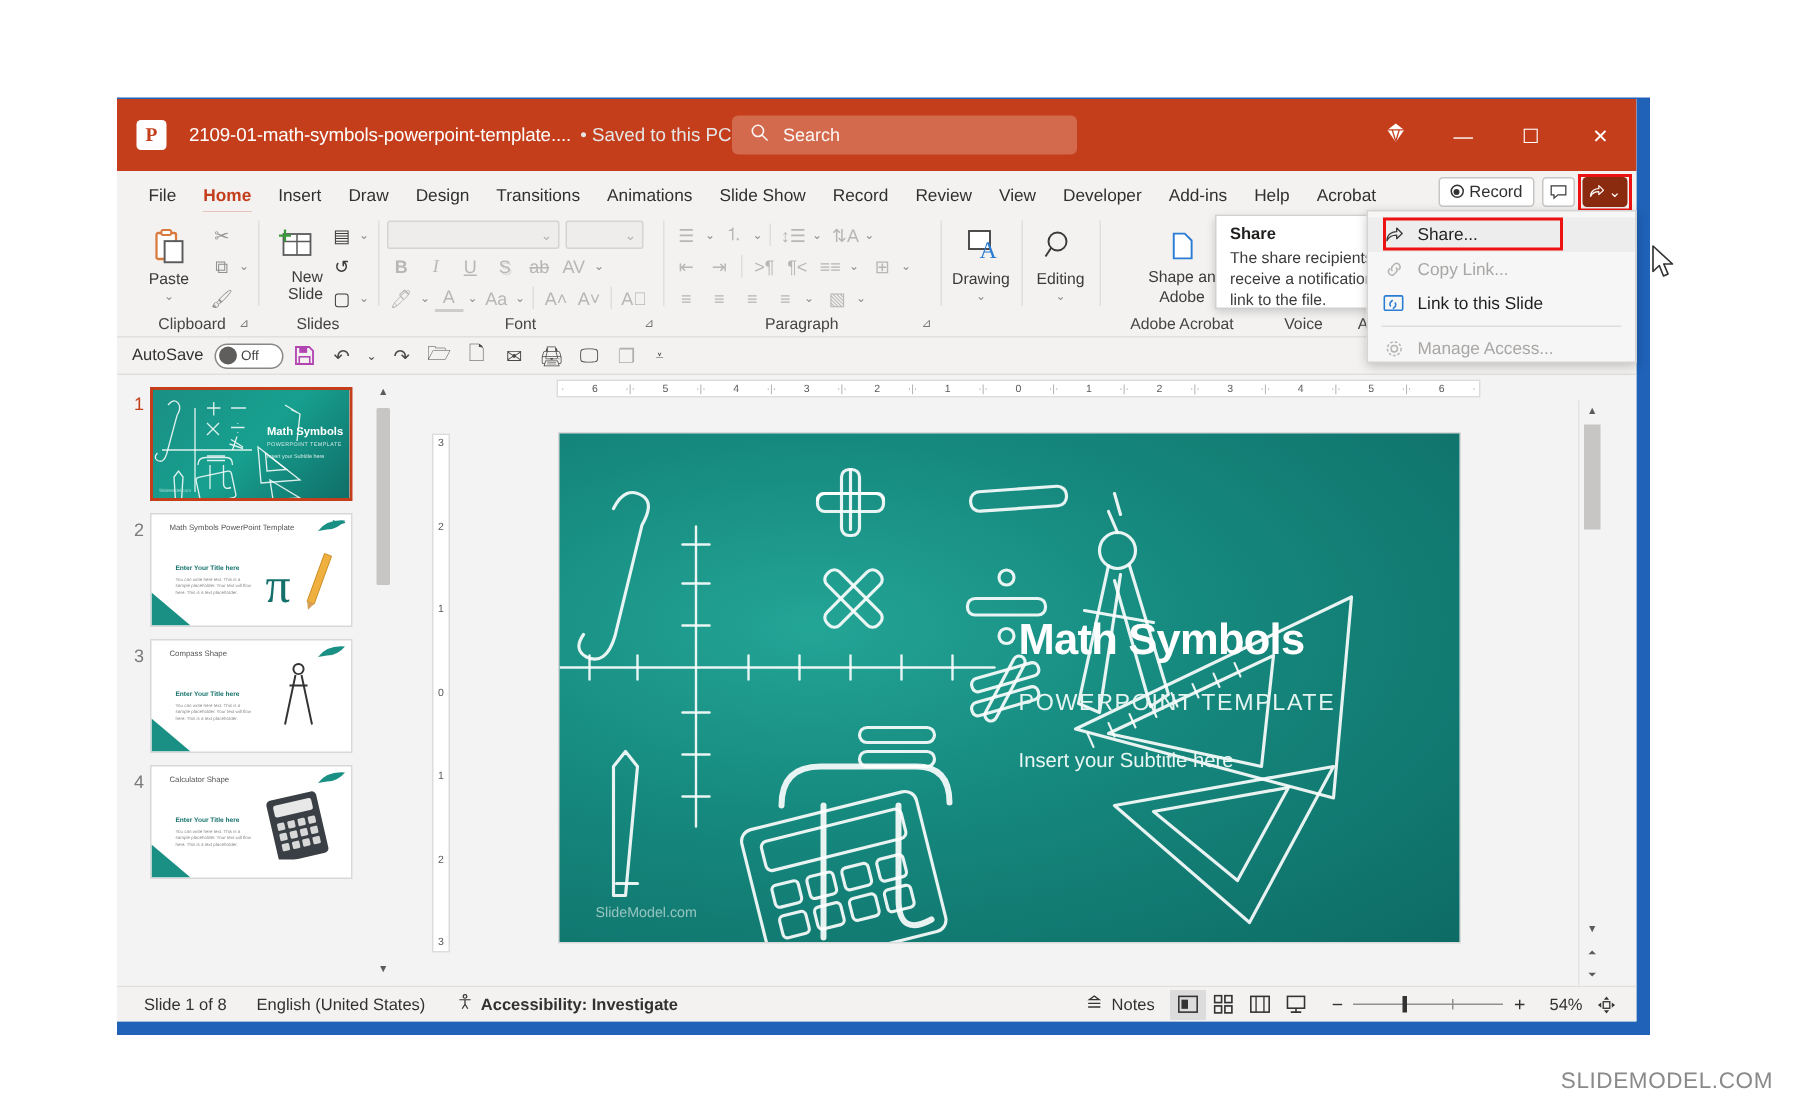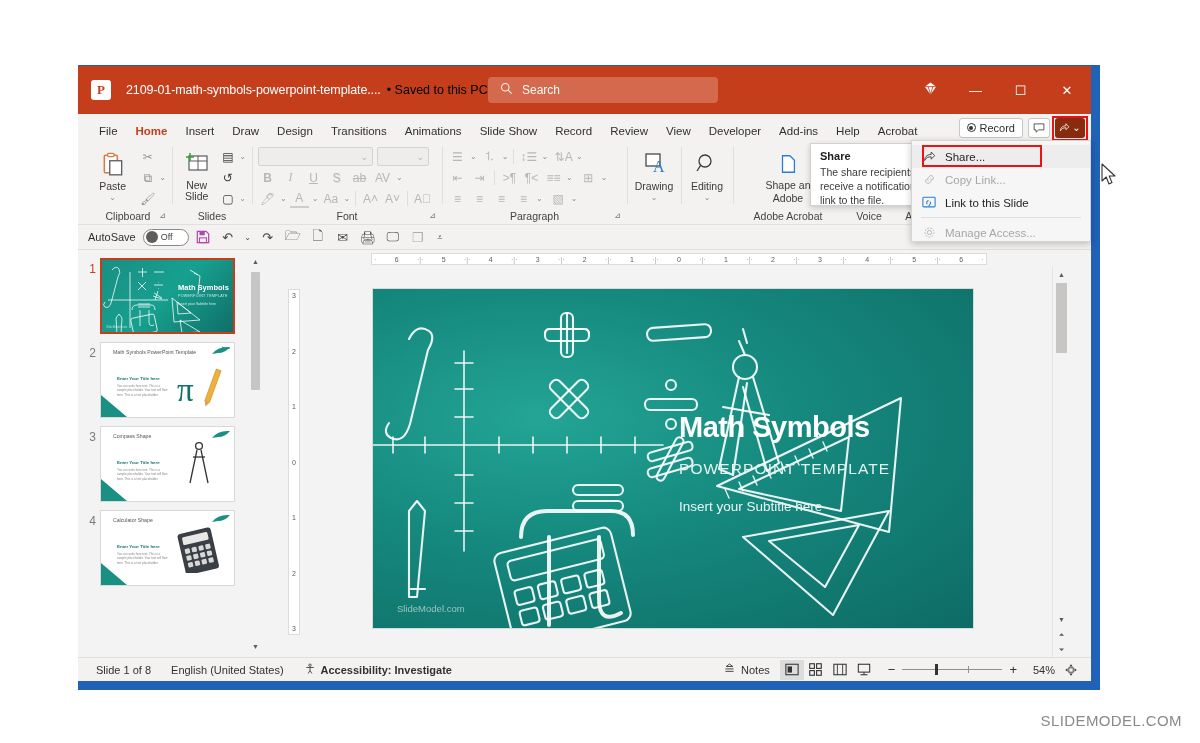--- a/index.html
+++ b/index.html
@@ -39,21 +39,21 @@
     border-radius: 3px;
     font-size: 13px; font-weight: bold;
     display:flex; align-items:center; justify-content:center;
     font-family: "Liberation Serif", serif;
   }
   .title-text {
     color: #fff; font-size: 12.5px; margin-left: 15px;
     white-space: nowrap; letter-spacing: -0.1px;
   }
   .saved-state {
-    color: #000000; font-size: 12.5px; margin-left: 6px; white-space: nowrap;
+    color: #e5e5e5; font-size: 12.5px; margin-left: 6px; white-space: nowrap;
   }
   .saved-chevron { color:#fff; font-size: 10px; margin-left: 6px; }
   .searchbox {
     position: absolute; left: 410px; top: 11px;
     width: 230px; height: 26px;
     background: #d36a4d;
     border-radius: 4px;
     display: flex; align-items: center;
   }
   .searchbox .sicon { margin-left: 12px; color: #fff; font-size: 13px; opacity:.95; }
@@ -421,21 +421,21 @@
           <div class="bigbtn">
             <span class="glyph">
               <svg width="26" height="24" viewBox="0 0 26 24">
                   <rect x="5" y="4" width="18" height="14" fill="#fff" stroke="#5b5b5b" stroke-width="1.2"></rect>
                   <line x1="14" y1="4" x2="14" y2="18" stroke="#5b5b5b" stroke-width="1"></line>
                   <line x1="5" y1="9" x2="23" y2="9" stroke="#5b5b5b" stroke-width="1"></line>
                   <line x1="2" y1="5" x2="10" y2="5" stroke="#3a9b3a" stroke-width="1.5"></line>
                   <line x1="6" y1="1" x2="6" y2="9" stroke="#3a9b3a" stroke-width="1.5"></line>
                 </svg>
             </span>
-            <span style="line-height:1.05;text-align:center;">New Slide</span>
+            <span style="line-height:1.05;text-align:right;">New Slide</span>
           </div>
           <div class="smallcol">
             <div class="srow">
                 <span class="sbtn dark">▤</span>
                 <span class="chev">⌄</span>
               </div>
             <div class="srow">
                 <span class="sbtn dark">↺</span>
               </div>
             <div class="srow">

